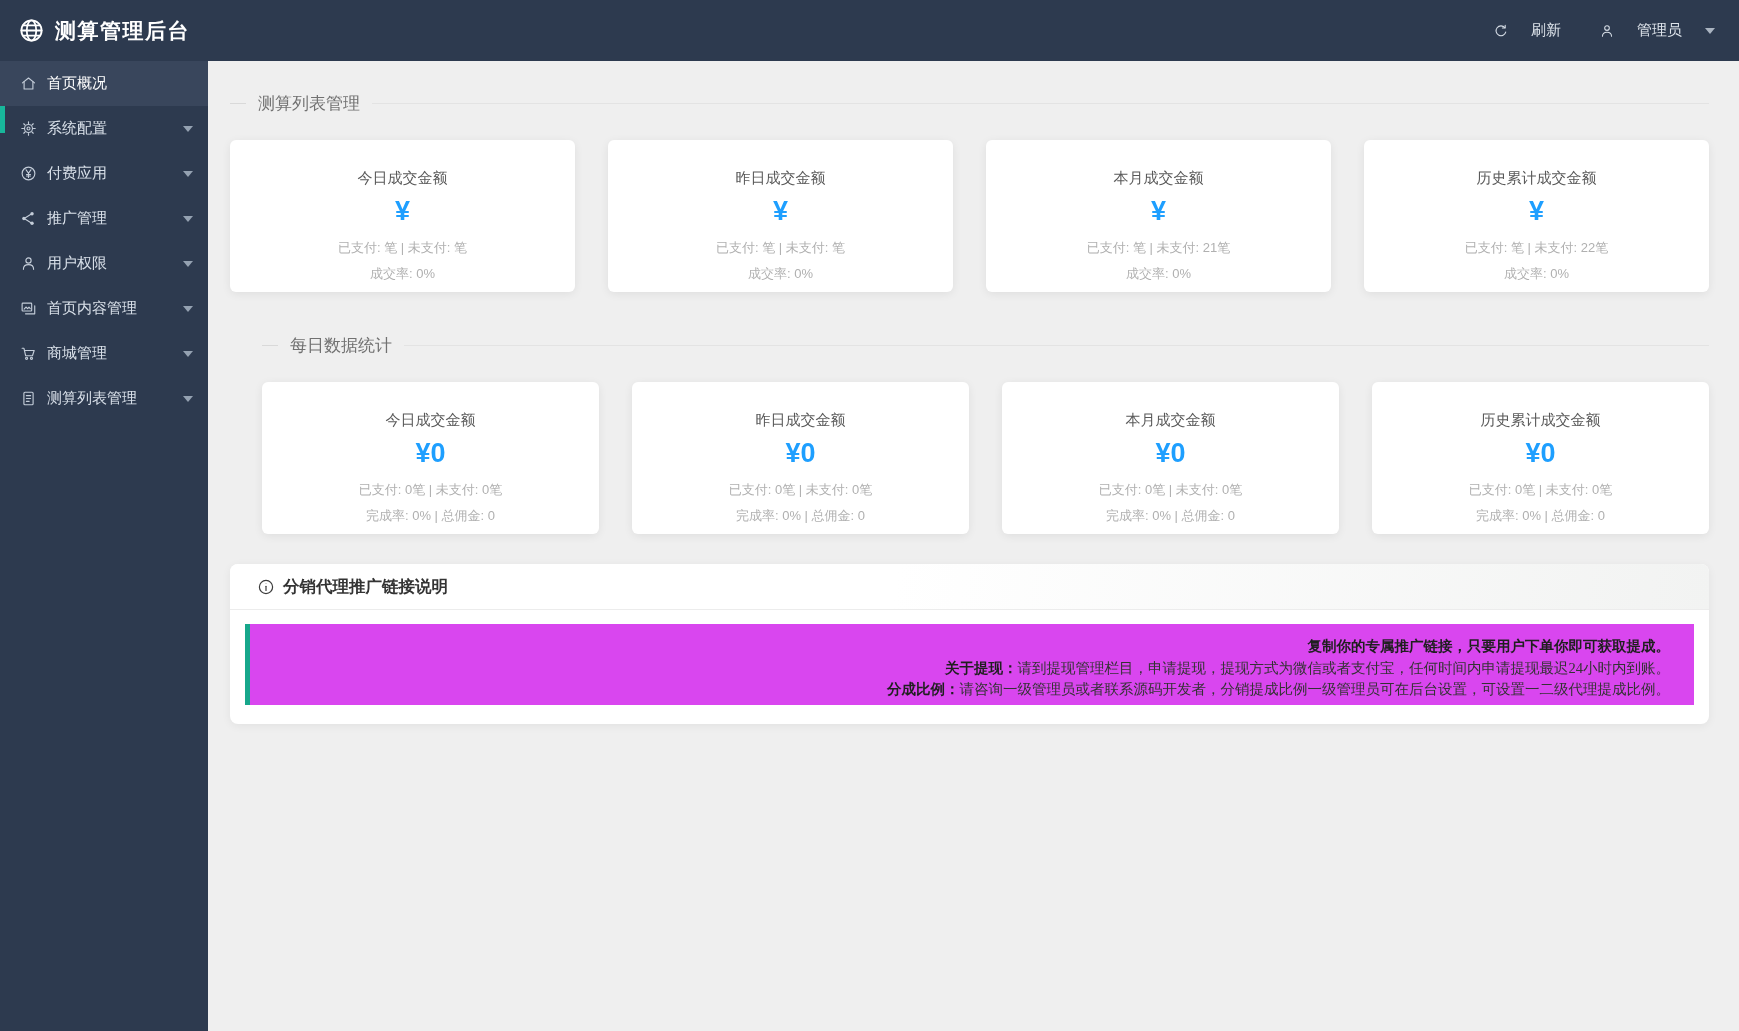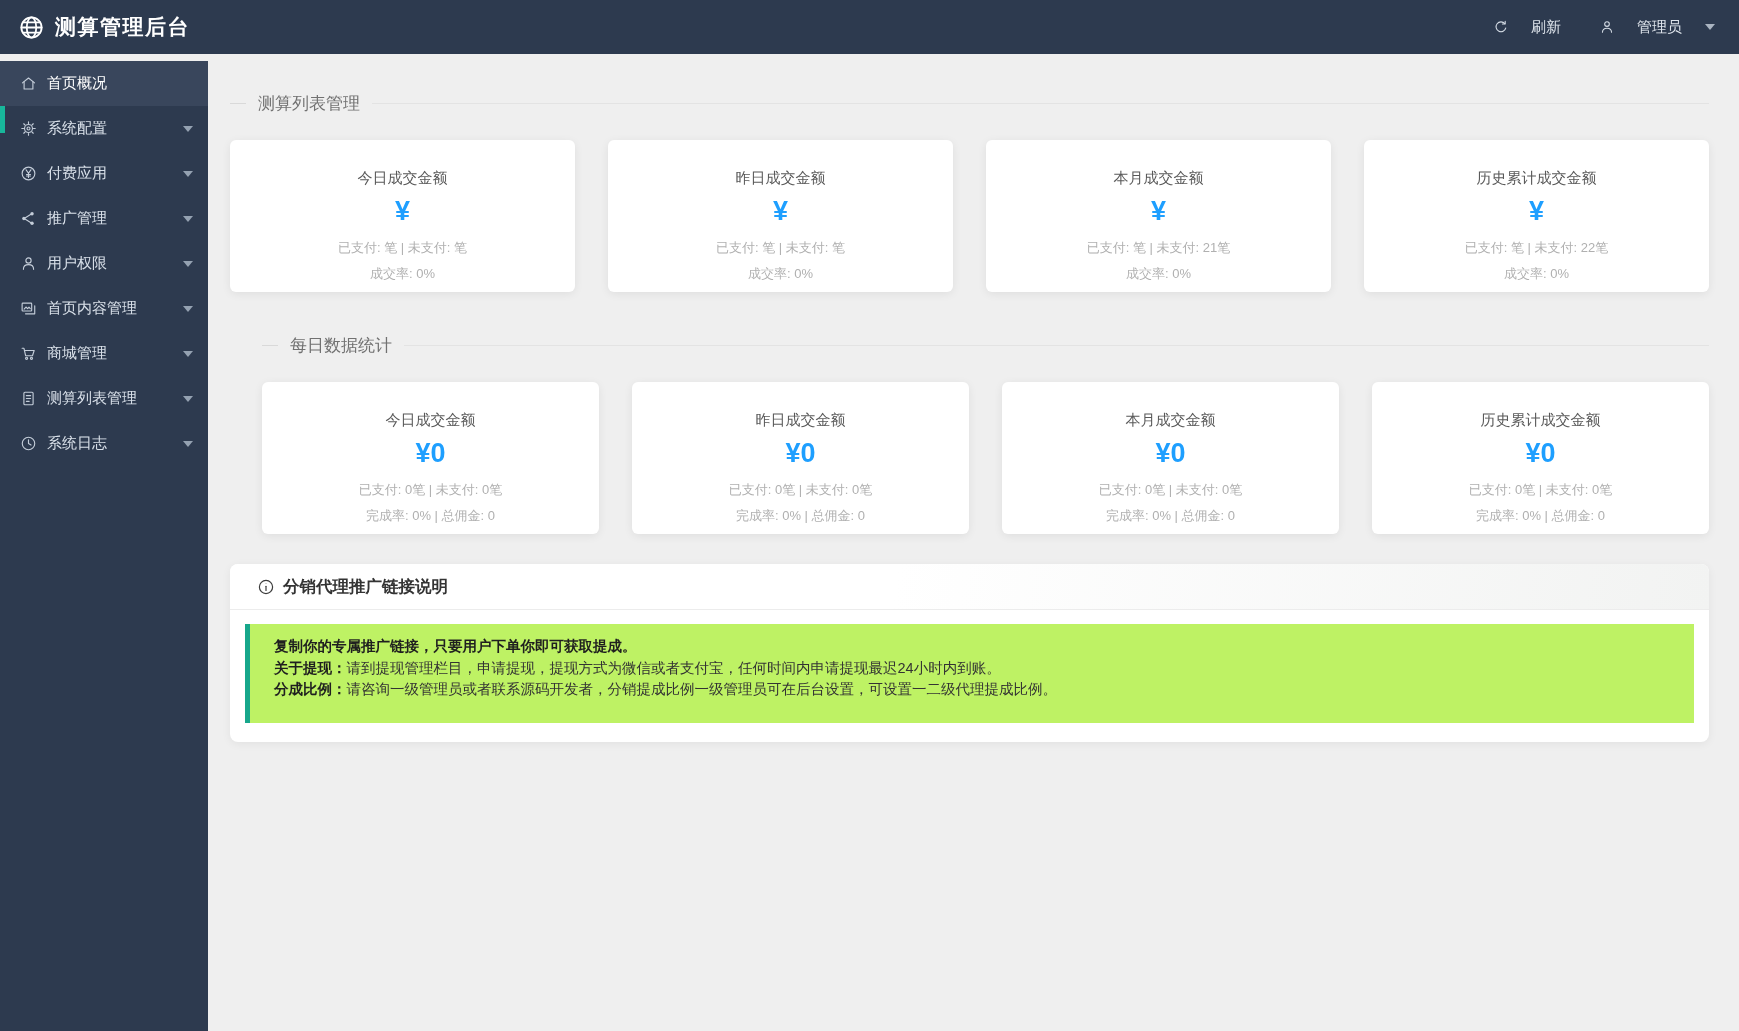--- a/index.html
+++ b/index.html
@@ -11,21 +11,21 @@
   html,body{margin:0;padding:0;}
   body{
     width:1739px;height:1031px;overflow:hidden;
     font-family:"Liberation Sans","DejaVu Sans",sans-serif;
     background:#efefef;position:relative;
   }
   .icon svg{display:block;}
 
   
   .topbar{
-    position:absolute;top:0;left:0;right:0;height:54px;
+    position:absolute;top:0;left:0;right:0;height:61px;
     background:var(--navy);display:flex;align-items:center;
     justify-content:space-between;padding:0 24px 0 18px;z-index:5;
   }
   .brand{display:flex;align-items:center;color:#fff;}
   .brand .icon{color:#fff;margin-right:10px;}
   .brand .icon svg{width:27px;height:27px;}
   .brand-title{font-size:21px;font-weight:bold;letter-spacing:1.5px;color:#fff;}
   .topbar-right{display:flex;align-items:center;}
   .topbar-btn{
     display:flex;align-items:center;color:#dfe5ec;font-size:15px;cursor:pointer;gap:16px;
@@ -78,33 +78,34 @@
   .card-title{font-size:15px;color:#595959;}
   .card-amount{font-size:27px;font-weight:bold;color:var(--blue);margin-top:8px;}
   .card-line{font-size:13px;color:#b0b0b0;margin-top:12px;}
   .card-line + .card-line{margin-top:8px;}
   .section + .section{margin-top:42px;padding-left:32px;}
 
   
   .notice{
     margin-top:30px;background:#fff;border-radius:8px;overflow:hidden;
     box-shadow:0 2px 10px rgba(0,0,0,0.06);
+    text-align:right;
   }
   .notice-header{
     height:46px;display:flex;align-items:center;padding:0 27px;
     background:linear-gradient(100deg,#ffffff 45%,#f2f3f2 100%);
     border-bottom:1px solid #ececec;
   }
   .notice-header .icon{color:#3c3c3c;margin-right:8px;}
   .notice-header .icon svg{width:18px;height:18px;}
   .notice-title{font-size:16.5px;font-weight:bold;color:#333;}
   .notice-body{padding:14px 15px 19px;}
   .notice-block{
-    background:#bef264;border-left:5px solid #17a78b;
-    padding:12px 24px 22px;font-size:14.5px;color:#333;
+    background:#d946ef;border-left:5px solid #17a78b;
+    padding:12px 24px 4px;font-size:14.5px;color:#333;font-family:Liberation Serif, serif;
   }
   .notice-block p{margin:0;line-height:21.5px;}
   .notice-block b{color:#1f1f1f;}
 </style>
 </head>
 <body>
 
 <header class="topbar">
   <div class="brand">
     <span class="icon">
@@ -221,30 +222,20 @@
       <div class="menu-item">
         <span class="icon">
           <svg viewBox="0 0 24 24" fill="none" stroke="currentColor" stroke-width="1.6" stroke-linecap="round" stroke-linejoin="round">
             <rect x="5.5" y="3.2" width="13" height="17.6" rx="1.5"></rect>
             <path d="M9 8h6M9 12h6M9 16h4"></path>
           </svg>
         </span>
         <span>测算列表管理</span>
         <i class="caret"></i>
       </div>
-      <div class="menu-item">
-        <span class="icon">
-          <svg viewBox="0 0 24 24" fill="none" stroke="currentColor" stroke-width="1.6" stroke-linecap="round" stroke-linejoin="round">
-            <circle cx="12" cy="12" r="8.8"></circle>
-            <path d="M12 6.8V12l3.6 2.2"></path>
-          </svg>
-        </span>
-        <span>系统日志</span>
-        <i class="caret"></i>
-      </div>
     </nav>
 </aside>
 
 <main class="main">
   <div id="sections">
       <section class="section">
         <div class="sec-head">
           <span class="dash"></span>
           <span class="sec-title">测算列表管理</span>
           <span class="rule"></span>

